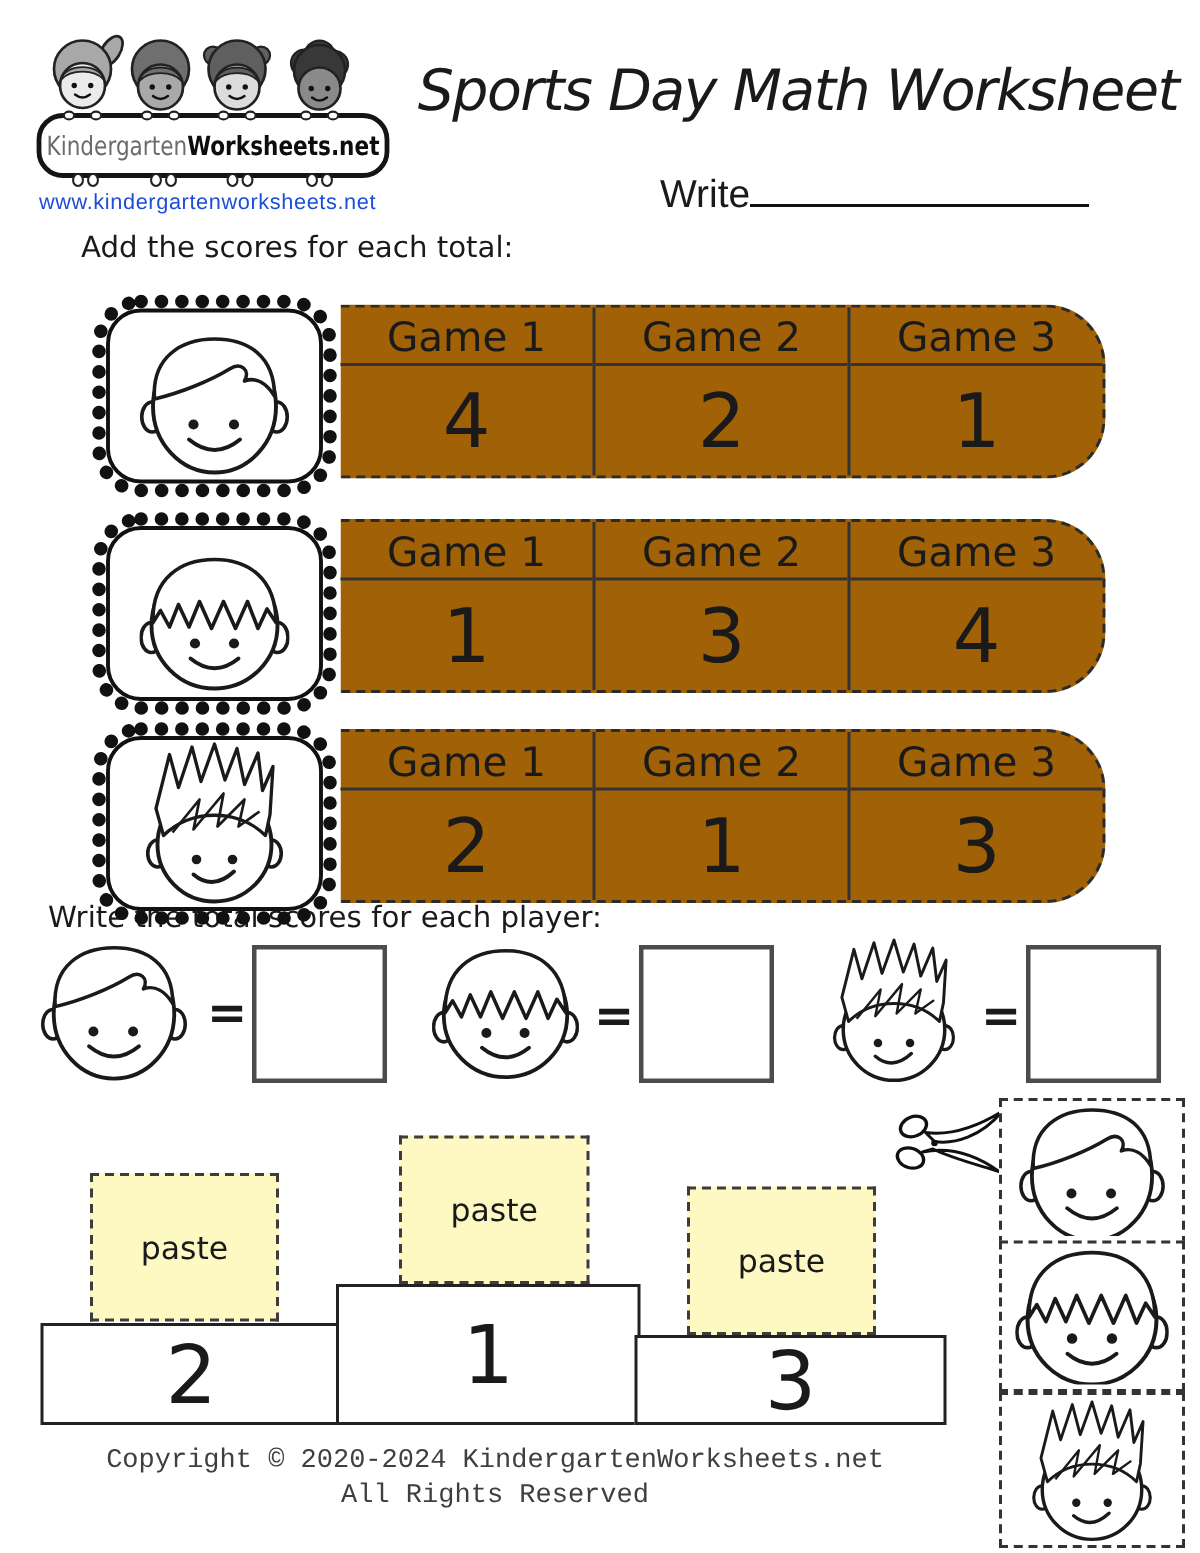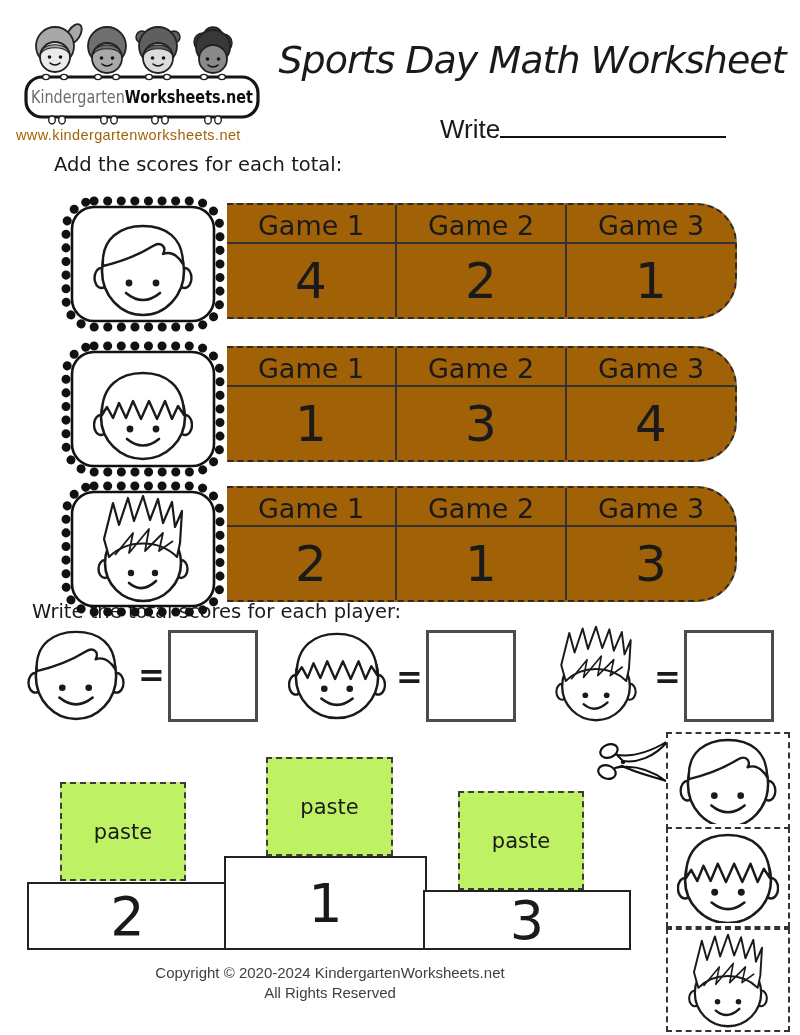--- a/index.html
+++ b/index.html
@@ -1,22 +1,22 @@
 <!DOCTYPE html>
 <html><head>
 <meta charset="utf-8">
 <style>
   html,body{margin:0;padding:0;background:#fff;}
   #page{position:relative;width:800px;height:1035px;background:#fff;overflow:hidden;
         font-family:"DejaVu Sans",sans-serif;color:#1a1a1a;}
 
   
   .logo-svg{position:absolute;left:22px;top:20px;width:240px;height:105px;}
-  .logo-url{position:absolute;left:16px;top:127px;width:250px;font-size:14.5px;
-            letter-spacing:.4px;color:#a16207;font-family:"Liberation Sans",sans-serif;}
+  .logo-url{position:absolute;left:26px;top:127px;width:250px;font-size:14.5px;
+            letter-spacing:.4px;color:#1d4ed8;font-family:"Liberation Sans",sans-serif;}
 
   
   .title{position:absolute;left:268px;top:38px;width:528px;margin:0;text-align:center;
          font-size:38px;font-weight:normal;letter-spacing:-1px;font-style:italic;}
   .name-row{position:absolute;left:440px;top:112px;font-family:"Liberation Sans",sans-serif;}
   .name-label{font-size:26px;}
   .name-line{display:inline-block;width:226px;height:24px;border-bottom:2.5px solid #111;}
 
   .instr{position:absolute;font-size:19.5px;}
   .instr-add{left:54px;top:153px;}
@@ -32,33 +32,33 @@
   .st-hdr{height:37px;line-height:41px;text-align:center;font-size:27px;
           border-bottom:2px solid #333;}
   .st-val{flex:1;display:flex;align-items:center;justify-content:center;font-size:50px;}
 
   
   .tface{position:absolute;}
   .eq{position:absolute;font-size:32px;font-weight:bold;}
   .total-box{position:absolute;width:84px;height:86px;border:3px solid #4c4c4c;background:#fff;}
 
   
-  .paste-box{position:absolute;border:2px dashed #3c3c3c;background:#bef264;display:flex;
+  .paste-box{position:absolute;border:2px dashed #3c3c3c;background:#fef9c3;display:flex;
              align-items:center;justify-content:center;font-size:21px;}
   .podium-block{position:absolute;border:2.4px solid #222;background:#fff;display:flex;
                 align-items:center;justify-content:center;font-size:54px;}
 
   .scissors-svg{position:absolute;left:596px;top:736px;width:76px;height:52px;}
 
   
   .cutout{position:absolute;left:666px;width:120px;border:2.6px dashed #333;background:#fff;
           display:flex;align-items:center;justify-content:center;overflow:hidden;}
 
   .footer{position:absolute;left:60px;top:963px;width:540px;text-align:center;color:#3f3f3f;
-          font-size:15px;line-height:1.3;font-family:Liberation Sans, sans-serif;}
+          font-size:18px;line-height:1.3;font-family:Liberation Mono, monospace;}
 </style>
 </head>
 <body>
 
 <div id="page">
 
   <svg width="0" height="0" style="position:absolute" aria-hidden="true">
     <defs>
       <symbol id="face-1" viewBox="0 0 100 110">
         <ellipse cx="8.5" cy="70" rx="7" ry="10" fill="#fff" stroke="#1a1a1a" stroke-width="2.4"></ellipse>

